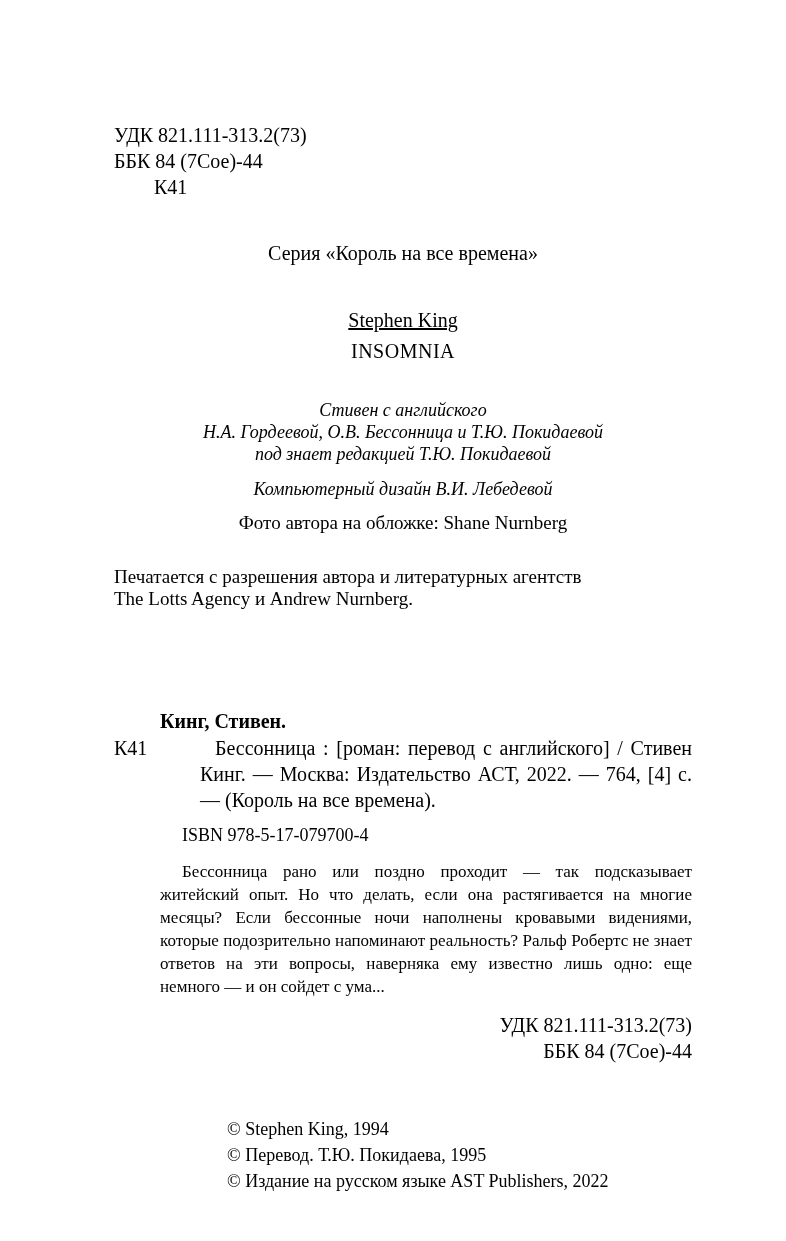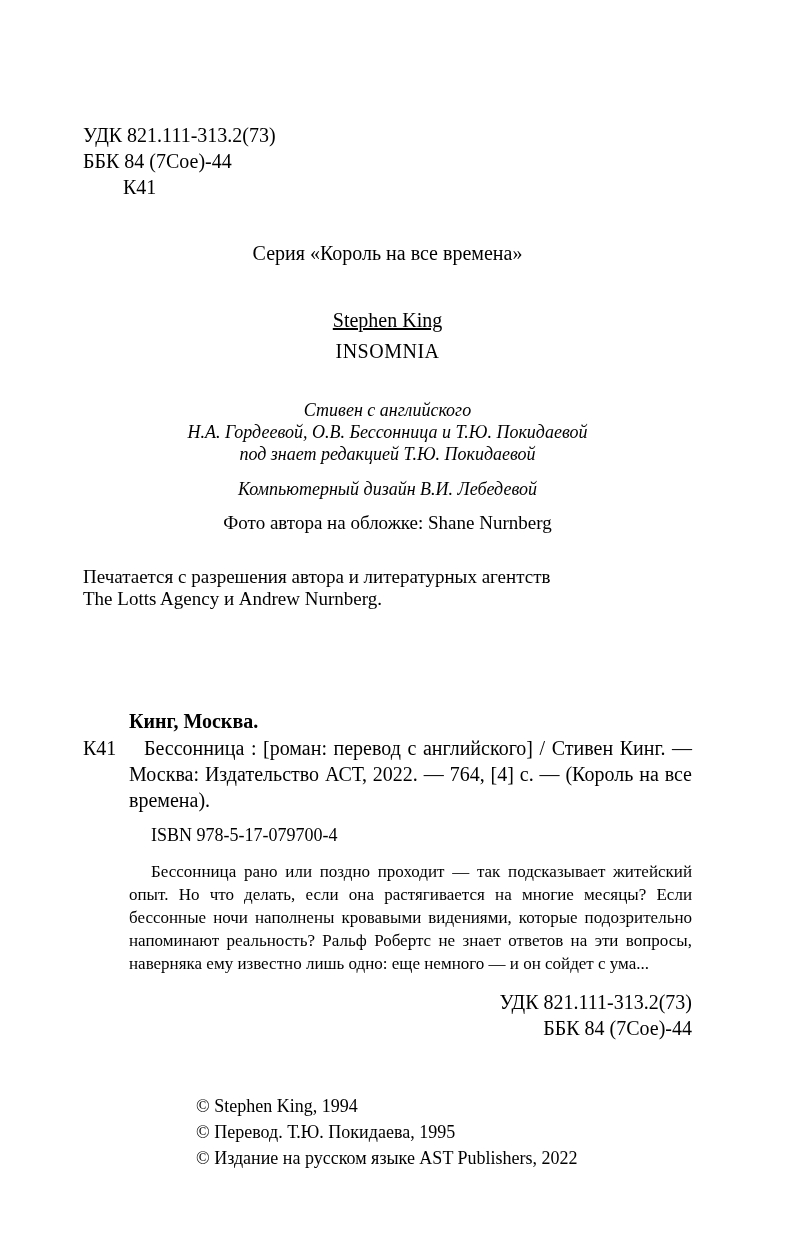--- a/index.html
+++ b/index.html
@@ -11,21 +11,21 @@
     width: 786px;
     height: 1241px;
     font-family: "Liberation Serif", serif;
     color: #000000;
     -webkit-font-smoothing: antialiased;
   }
   .page {
     box-sizing: border-box;
     width: 786px;
     height: 1241px;
-    padding: 122px 94px 0 83px;
+    padding: 122px 94px 0 114px;
     overflow: hidden;
   }
 
   
   .codes-top {
     font-size: 20px;
     line-height: 26px;
   }
   .codes-top .k-code {
     padding-left: 40px;
@@ -89,20 +89,21 @@
     font-size: 20px;
     line-height: 26px;
   }
   .catalog-code {
     flex: 0 0 46px;
   }
   .catalog-entry {
     flex: 1;
     text-indent: 15px;
     text-align: justify;
+    margin-left: 40px;
   }
   .isbn {
     font-size: 18px;
     margin-top: 12px;
     margin-left: 68px;
   }
   .annotation {
     margin-top: 14px;
     margin-left: 46px;
     font-size: 17px;
@@ -150,21 +151,21 @@
   <div class="design">Компьютерный дизайн В.И. Лебедевой</div>
 
   <div class="photo">Фото автора на обложке: Shane Nurnberg</div>
 
   <div class="permission">
     <div>Печатается с разрешения автора и литературных агентств</div>
     <div>The Lotts Agency и Andrew Nurnberg.</div>
   </div>
 
   <div class="catalog">
-    <div class="catalog-heading">Кинг, Москва.</div>
+    <div class="catalog-heading">Кинг, Стивен.</div>
     <div class="catalog-entry-row">
       <div class="catalog-code">К41</div>
       <div class="catalog-entry">Бессонница : [роман: перевод с английского] / Стивен Кинг. — Москва: Издательство АСТ, 2022. — 764, [4] с. — (Король на все времена).</div>
     </div>
     <div class="isbn">ISBN 978-5-17-079700-4</div>
     <div class="annotation">Бессонница рано или поздно проходит — так подсказывает житейский опыт. Но что делать, если она растягивается на многие месяцы? Если бессонные ночи наполнены кровавыми видениями, которые подозрительно напоминают реальность? Ральф Робертс не знает ответов на эти вопросы, наверняка ему известно лишь одно: еще немного — и он сойдет с ума...</div>
     <div class="codes-bottom">
       <div>УДК 821.111-313.2(73)</div>
       <div>ББК 84 (7Сое)-44</div>
     </div>

